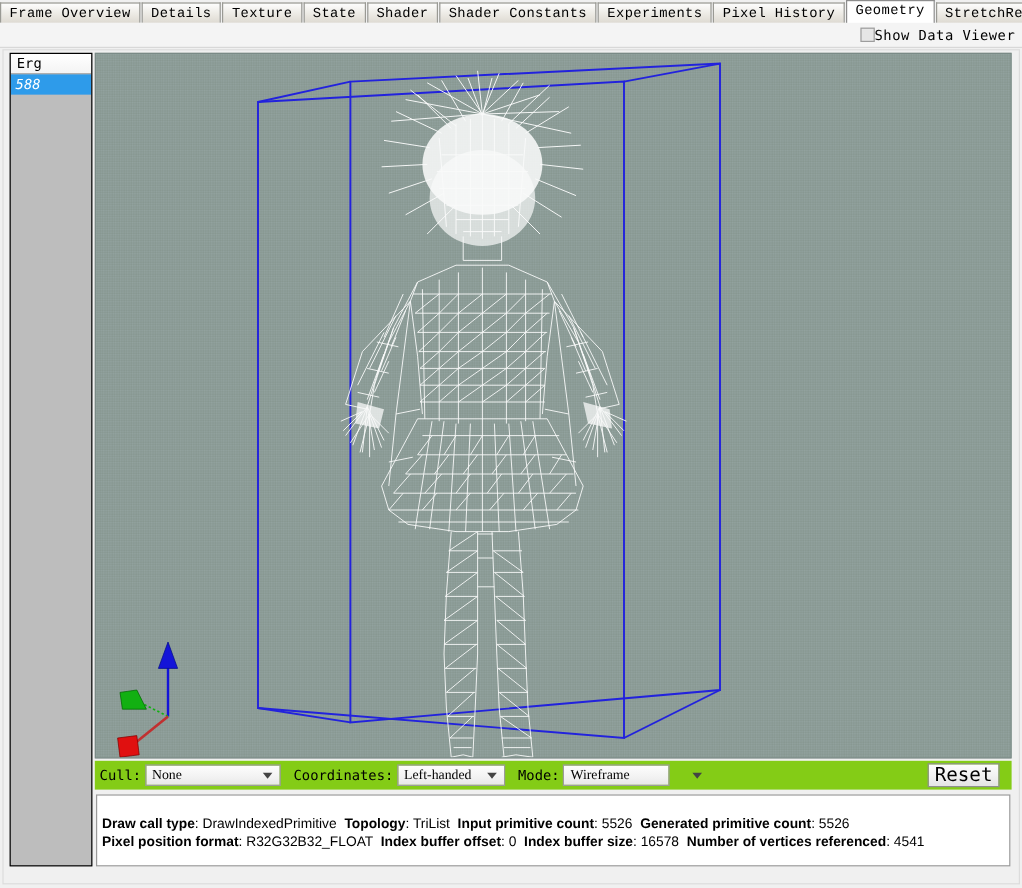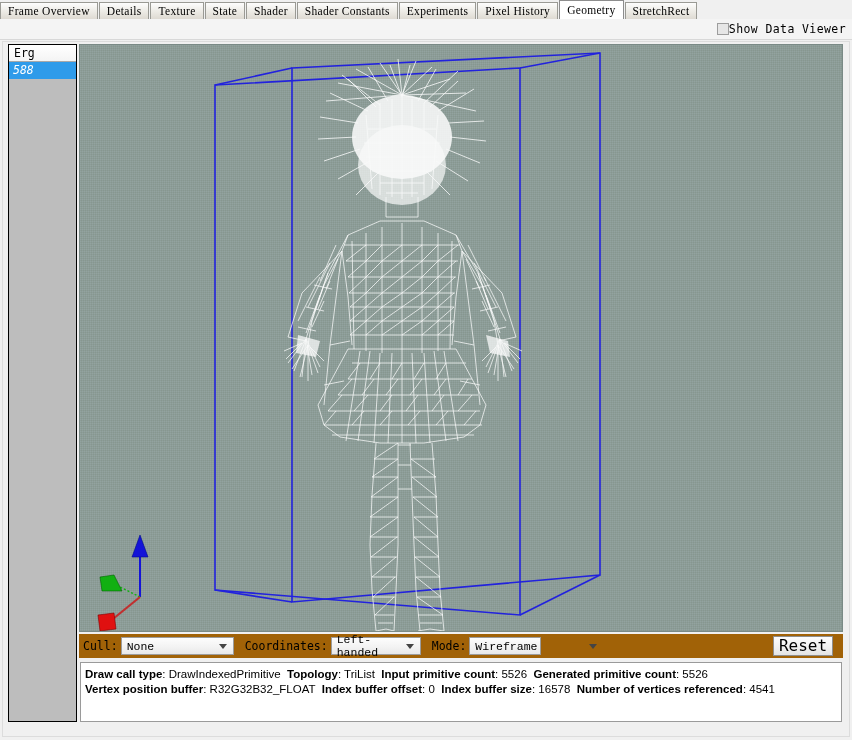--- a/index.html
+++ b/index.html
@@ -25,21 +25,21 @@
     background: #f0f0f0;
     display: flex;
     align-items: flex-end;
     box-sizing: border-box;
   }
   .tab {
     height: 17px;
     line-height: 17px;
     padding: 0 7px;
     margin-right: 1px;
-    font-family: Liberation Serif, serif;
+    font-family: Liberation Mono, monospace;
     font-size: 11.5px;
     color: #000000;
     background: linear-gradient(to bottom, #fdfdfd 0%, #eceae4 55%, #dedad2 100%);
     border: 1px solid #9a9a94;
     border-bottom: none;
     box-sizing: border-box;
     white-space: nowrap;
     letter-spacing: 0.3px;
     position: relative;
     top: 0;
@@ -137,59 +137,59 @@
     box-sizing: border-box;
     overflow: hidden;
   }
   .viewport svg { display: block; }
 
   
   .controls {
     position: absolute;
     left: 79px; top: 634px;
     width: 764px; height: 24px;
-    background: #a16207;
+    background: #84cc16;
     box-sizing: border-box;
     display: flex;
     align-items: center;
     padding-left: 4px;
   }
   .ctl-label {
     font-family: "DejaVu Sans Mono", monospace;
     font-size: 11.5px;
     color: #000;
     margin-right: 3px;
     white-space: nowrap;
   }
   .combo {
     height: 18px;
     background: linear-gradient(to bottom,#fdfdfd 0%,#f2f2f2 60%,#e8e8e8 100%);
     border: 1px solid #9c9c9c;
     box-sizing: border-box;
     display: inline-flex;
     align-items: center;
     justify-content: space-between;
-    font-family: Liberation Mono, monospace;
+    font-family: Liberation Serif, serif;
     font-size: 11.5px;
     color: #000;
     padding: 0 2px 0 5px;
     margin-right: 11px;
     position: relative;
   }
   .combo .arrow {
     width: 0; height: 0;
     border-left: 4px solid transparent;
     border-right: 4px solid transparent;
     border-top: 5px solid #444;
     margin-left: 8px;
     margin-right: 4px;
   }
   .combo-cull { width: 113px; }
   .combo-coord { width: 90px; }
-  .combo-mode { width: 72px; gap: 44px; }
+  .combo-mode { width: 89px; gap: 44px; }
   .reset-btn {
     position: absolute;
     right: 10px;
     width: 60px; height: 20px;
     background: linear-gradient(to bottom,#fdfdfd 0%,#f1f1f1 55%,#e4e4e4 100%);
     border: 1px solid #8f8f8f;
     box-sizing: border-box;
     font-family: "DejaVu Sans Mono", monospace;
     font-size: 16px;
     color: #000;
@@ -198,21 +198,21 @@
   }
 
   
   .infobox {
     position: absolute;
     left: 80px; top: 662px;
     width: 762px; height: 60px;
     background: #ffffff;
     border: 1px solid #9a9a9a;
     box-sizing: border-box;
-    padding: 4px 4px 0 4px;
+    padding: 17px 4px 0 4px;
     font-family: "Liberation Sans", sans-serif;
     font-size: 11.5px;
     color: #000;
     line-height: 15px;
     overflow: hidden;
   }
   .infobox b { font-weight: bold; }
   .infobox .seg { white-space: nowrap; }
 
   
@@ -426,18 +426,18 @@
 </div>
 
 <div class="infobox">
   <div>
     <span class="seg"><b>Draw call type</b>: <span>DrawIndexedPrimitive</span></span>
     &nbsp;<span class="seg"><b>Topology</b>: <span>TriList</span></span>
     &nbsp;<span class="seg"><b>Input primitive count</b>: <span>5526</span></span>
     &nbsp;<span class="seg"><b>Generated primitive count</b>: <span>5526</span></span>
   </div>
   <div>
-    <span class="seg"><b>Vertex position buffer</b>: <span>R32G32B32_FLOAT</span></span>
+    <span class="seg"><b>Pixel position format</b>: <span>R32G32B32_FLOAT</span></span>
     &nbsp;<span class="seg"><b>Index buffer offset</b>: <span>0</span></span>
     &nbsp;<span class="seg"><b>Index buffer size</b>: <span>16578</span></span>
     &nbsp;<span class="seg"><b>Number of vertices referenced</b>: <span>4541</span></span>
   </div>
 </div>
 
 </body></html>

